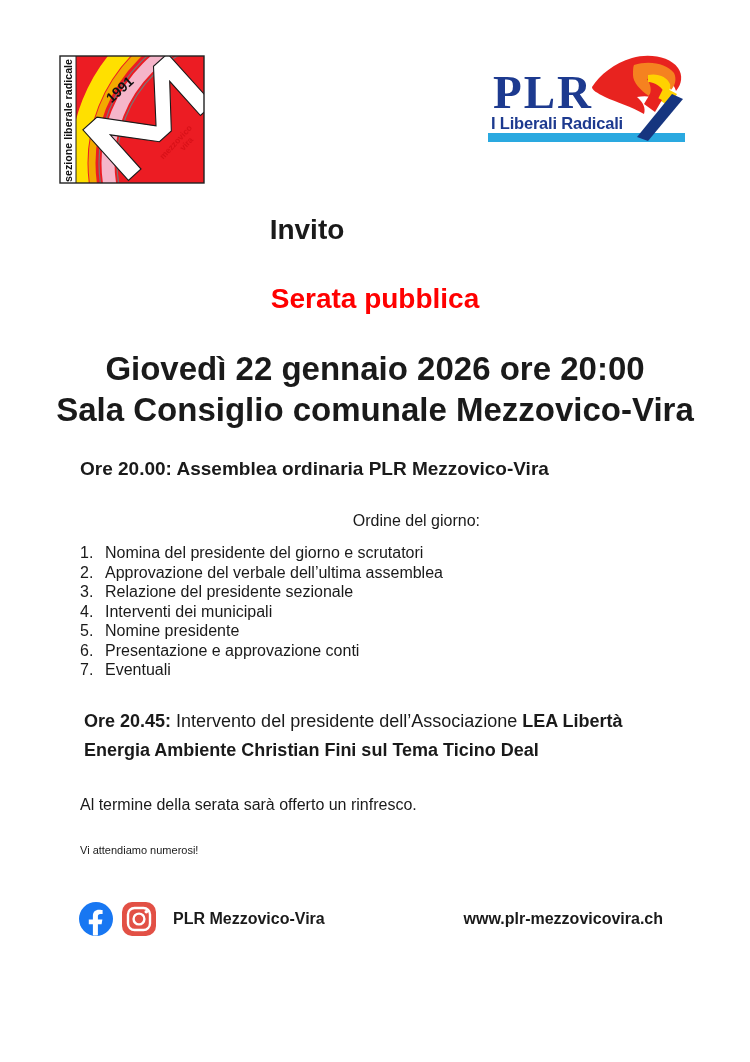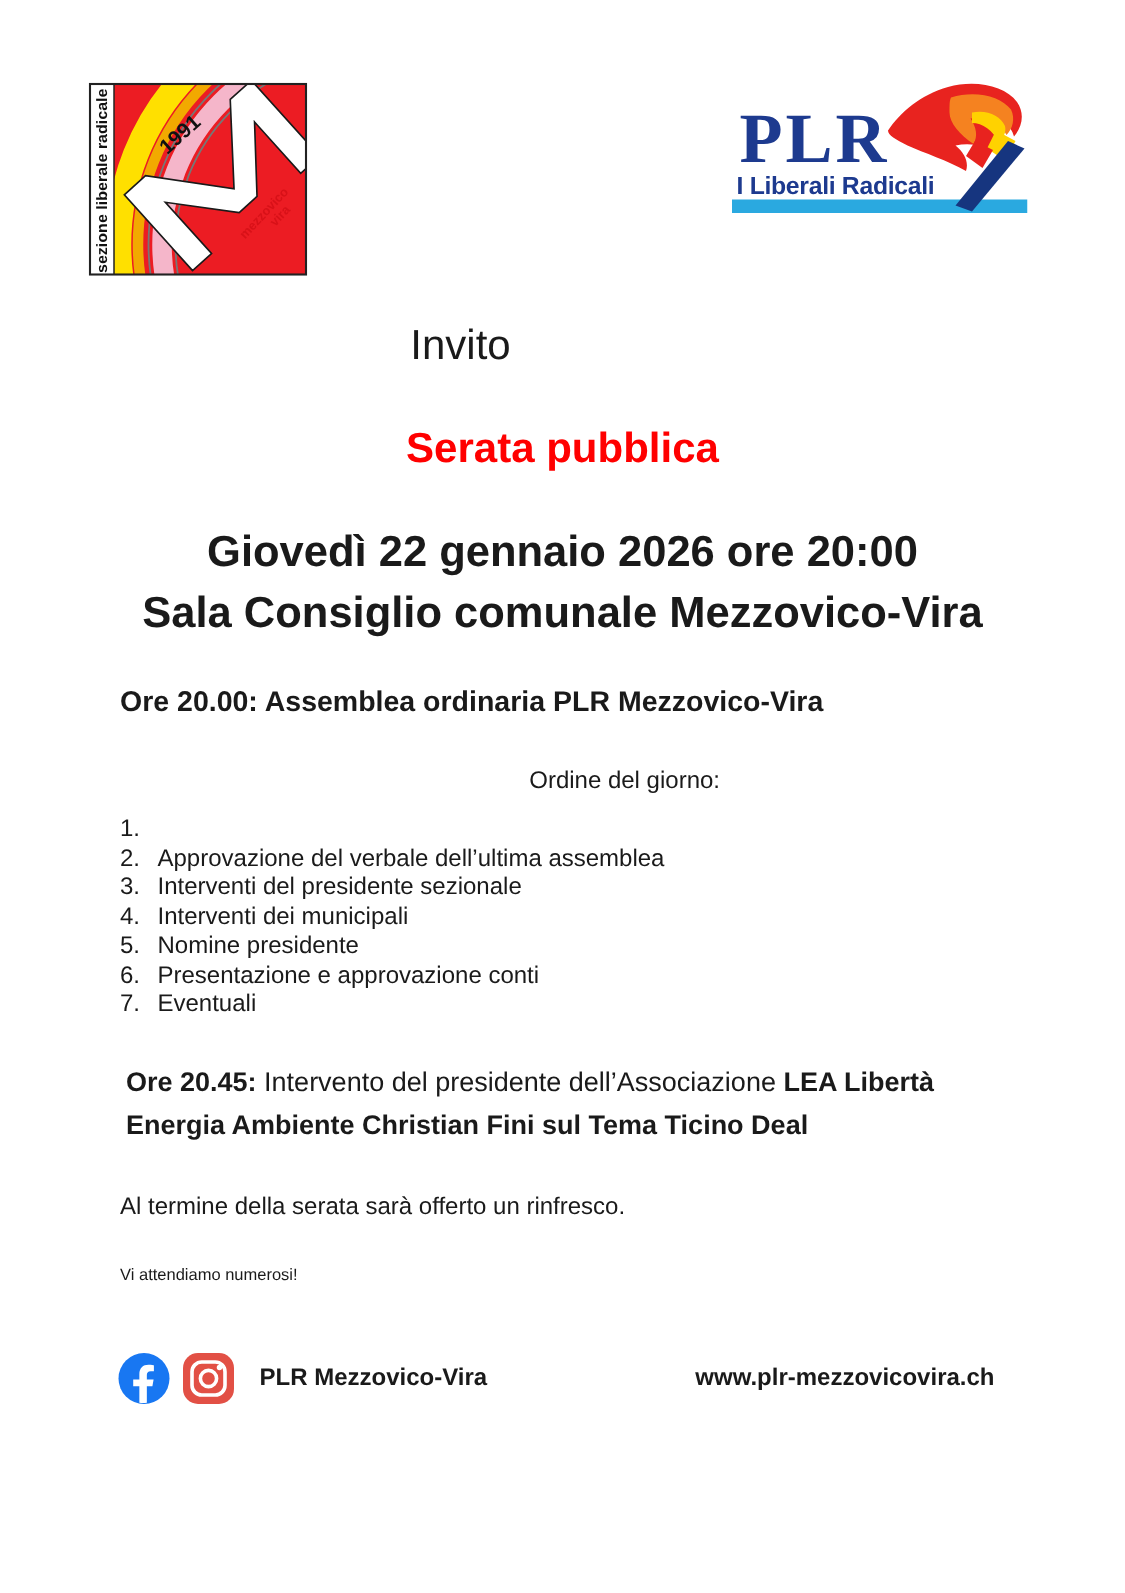--- a/index.html
+++ b/index.html
@@ -12,25 +12,25 @@
     overflow:hidden;
   }
   .abs{position:absolute;}
 
   
   .section-logo{left:57px;top:53px;width:150px;height:133px;}
   .plr-logo{left:488px;top:53px;width:197px;height:92px;}
 
   
   .title{left:0;top:214px;width:614px;text-align:center;
-         font-size:28px;font-weight:normal;color:#1a1a1a;}
+         font-size:28px;font-weight:bold;color:#1a1a1a;}
   .subtitle{left:0;top:283px;width:750px;text-align:center;
             font-size:28px;font-weight:bold;color:#ff0000;}
   .event-heading{left:0;top:348px;width:750px;text-align:center;
-                 font-size:29px;font-weight:bold;line-height:41px;color:#1a1a1a;}
+                 font-size:33px;font-weight:bold;line-height:41px;color:#1a1a1a;}
 
   
   .assembly-heading{left:80px;top:458px;width:620px;
                     font-size:19px;font-weight:bold;}
   .agenda-label{left:80px;top:512px;width:400px;font-size:16px;text-align:right;}
   .agenda-list{left:80px;top:543px;width:560px;font-size:16px;line-height:19.5px;}
   .agenda-item{display:flex;}
   .agenda-num{width:25px;flex:none;}
   .talk{left:84px;top:707px;width:610px;font-size:18px;line-height:29px;}
   .talk b{font-weight:bold;}
@@ -112,28 +112,29 @@
     <div>Giovedì 22 gennaio 2026 ore 20:00</div>
     <div>Sala Consiglio comunale Mezzovico-Vira</div>
   </div>
 
   <div class="abs assembly-heading">Ore 20.00: Assemblea ordinaria PLR Mezzovico-Vira</div>
   <div class="abs agenda-label">Ordine del giorno:</div>
 
   <div class="abs agenda-list">
     <div class="agenda-item">
       <span class="agenda-num">1.</span>
+      <span>Nomina del presidente del giorno e scrutatori</span>
     </div>
     <div class="agenda-item">
       <span class="agenda-num">2.</span>
       <span>Approvazione del verbale dell’ultima assemblea</span>
     </div>
     <div class="agenda-item">
       <span class="agenda-num">3.</span>
-      <span>Interventi del presidente sezionale</span>
+      <span>Relazione del presidente sezionale</span>
     </div>
     <div class="agenda-item">
       <span class="agenda-num">4.</span>
       <span>Interventi dei municipali</span>
     </div>
     <div class="agenda-item">
       <span class="agenda-num">5.</span>
       <span>Nomine presidente</span>
     </div>
     <div class="agenda-item">

